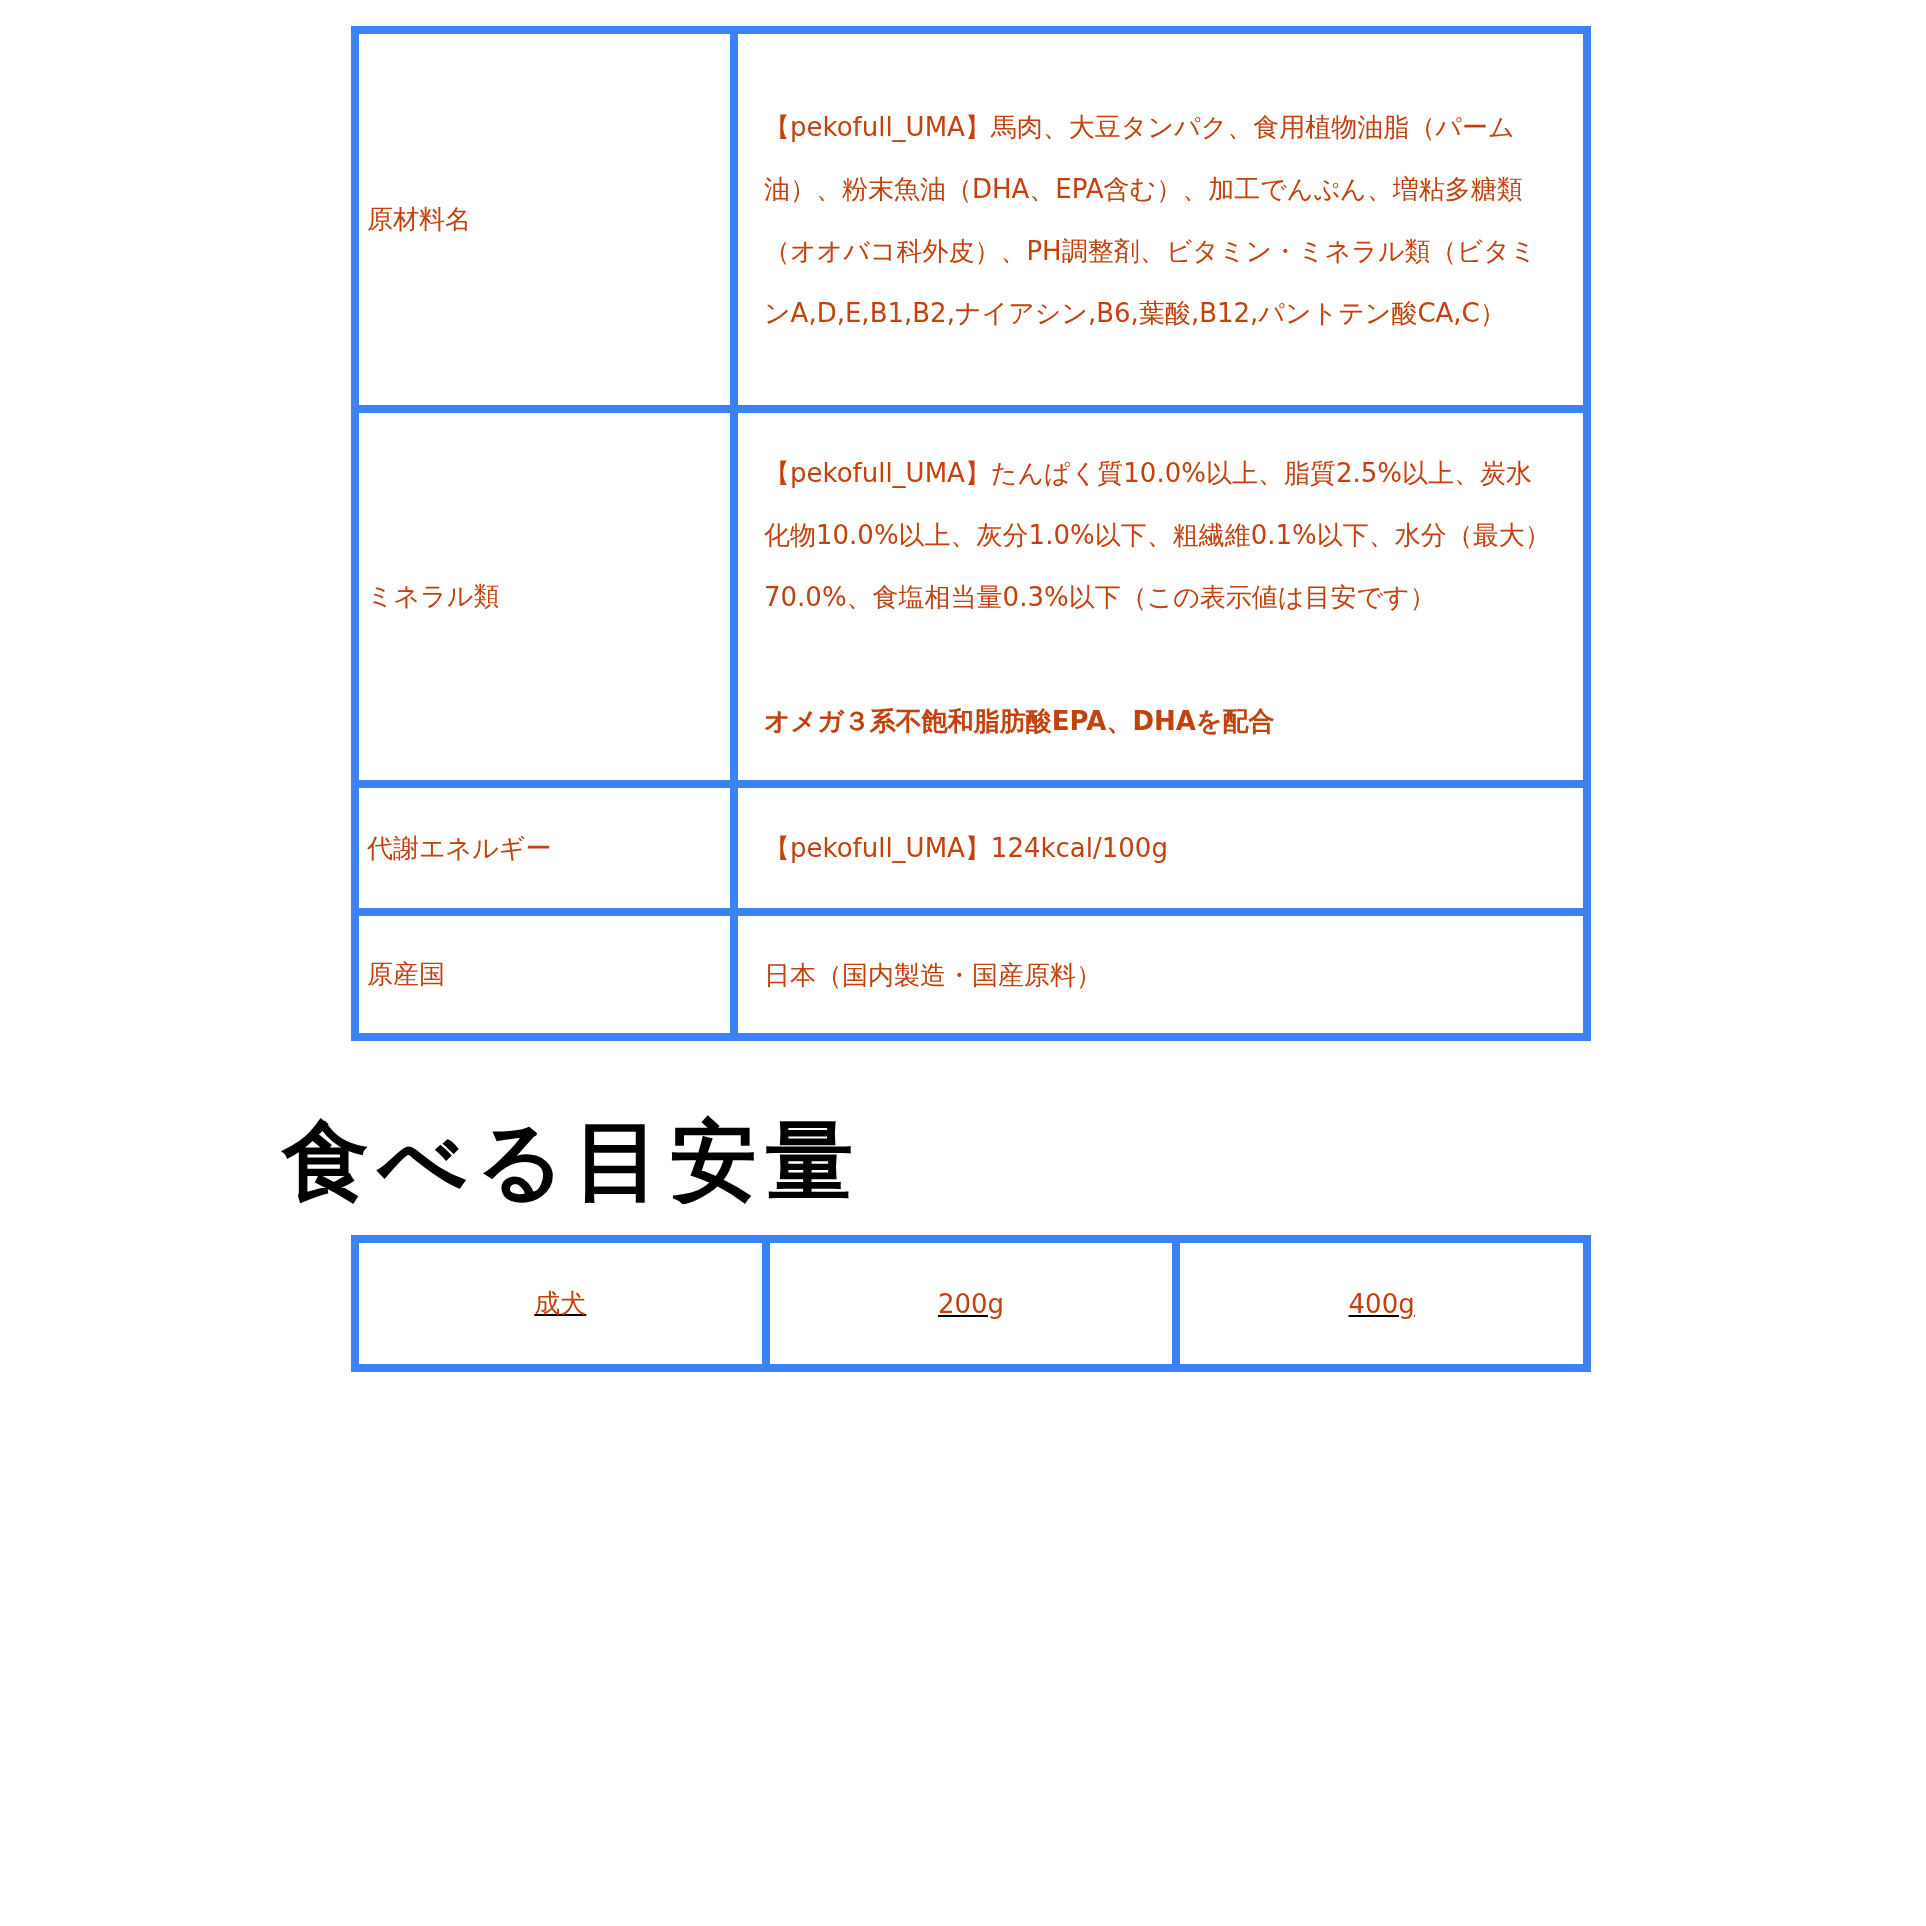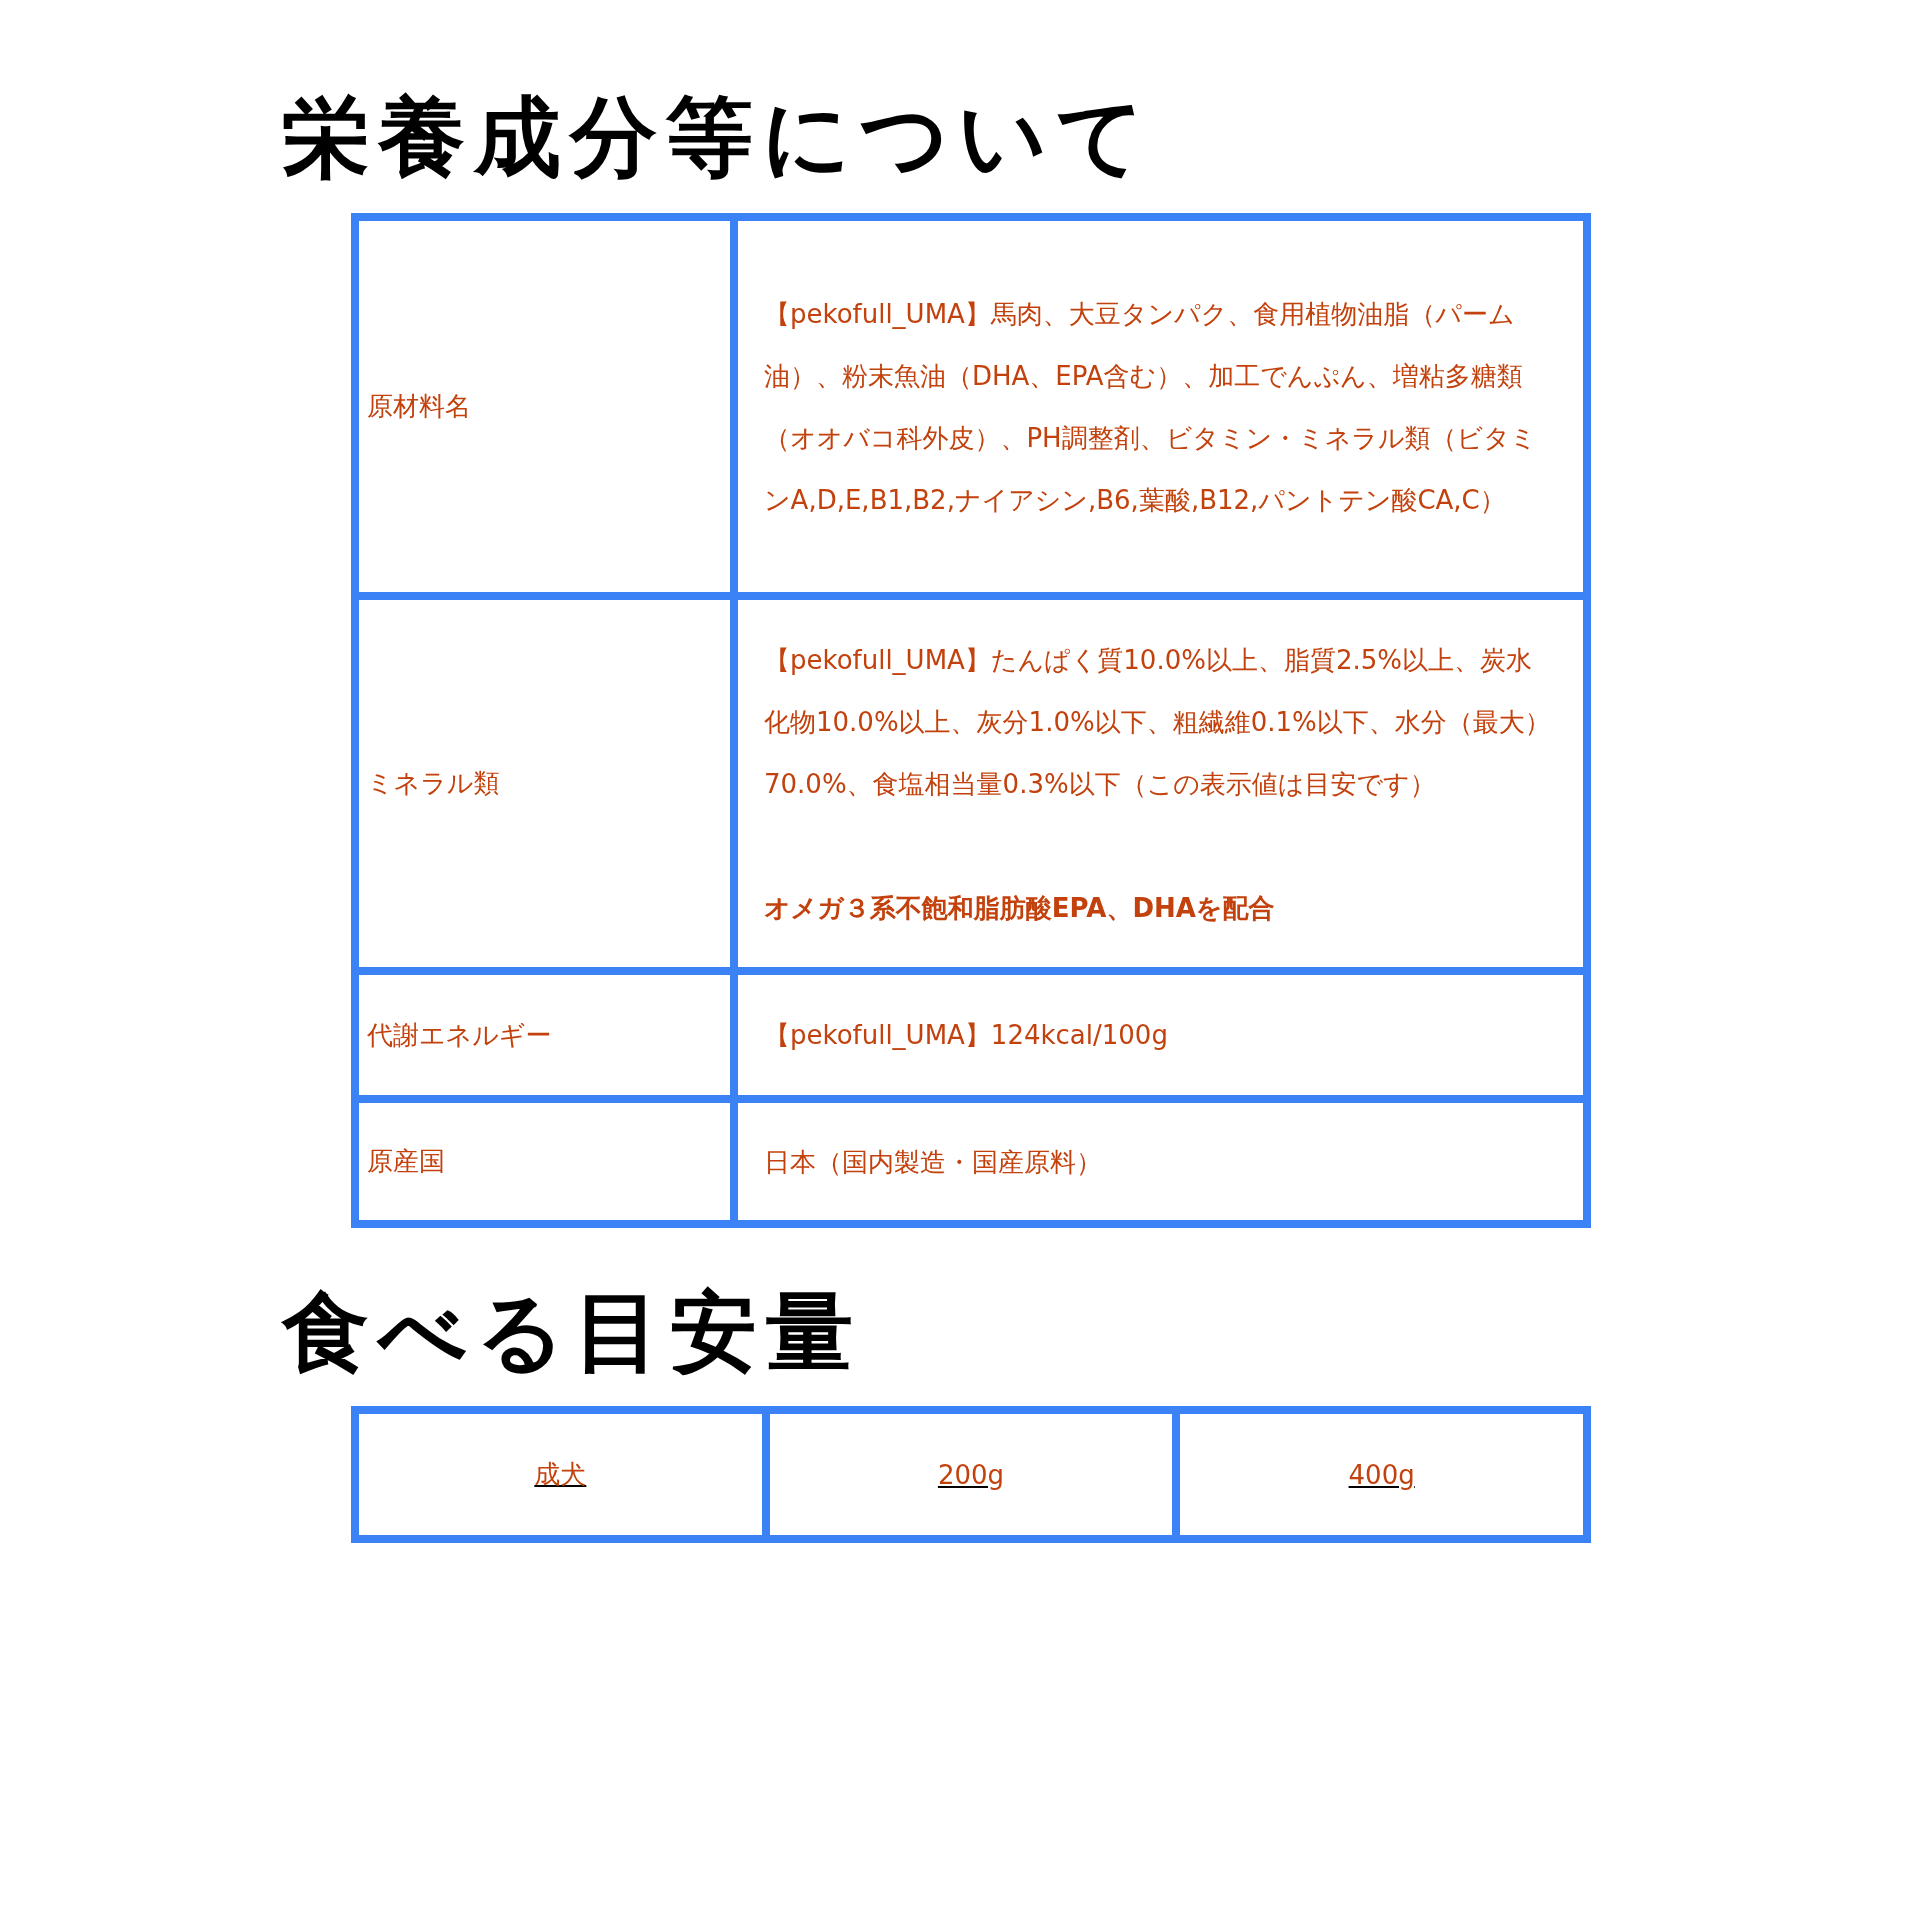--- a/index.html
+++ b/index.html
@@ -21,21 +21,21 @@
   .brush-title {
     font-family: "DejaVu Serif", "Liberation Serif", serif;
     font-weight: 900;
     font-size: 87px;
     line-height: 1.15;
     letter-spacing: 9px;
     color: #000000;
     margin-left: 282px;
   }
   .title-1 { padding-top: 0; margin-top: 87px; }
-  .title-2 { margin-top: 54px; }
+  .title-2 { margin-top: 70px; }
 
   
   table {
     border-collapse: collapse;
     table-layout: fixed;
     width: 1240px;
     margin-left: 351px;
     background: #ffffff;
   }
   th, td {
@@ -77,21 +77,20 @@
   .guide-col-2 { width: 406px; }
   .guide-col-3 { width: 454px; }
   .guide-header-row { height: 126px; }
   .guide-data-row   { height: 129px; text-decoration: underline; }
 </style>
 </head>
 <body>
 
 <div class="page">
 
-  <h1 class="brush-title title-1">栄養成分等について</h1>
 
   <table class="info-table">
     <tbody>
       <tr class="row-ingredients">
         <th>原材料名</th>
         <td>
           <div class="para">【pekofull_UMA】馬肉、大豆タンパク、食用植物油脂（パーム油）、粉末魚油（DHA、EPA含む）、加工でんぷん、増粘多糖類（オオバコ科外皮）、PH調整剤、ビタミン・ミネラル類（ビタミンA,D,E,B1,B2,ナイアシン,B6,葉酸,B12,パントテン酸CA,C）</div>
         </td>
       </tr>
       <tr class="row-nutrition">

